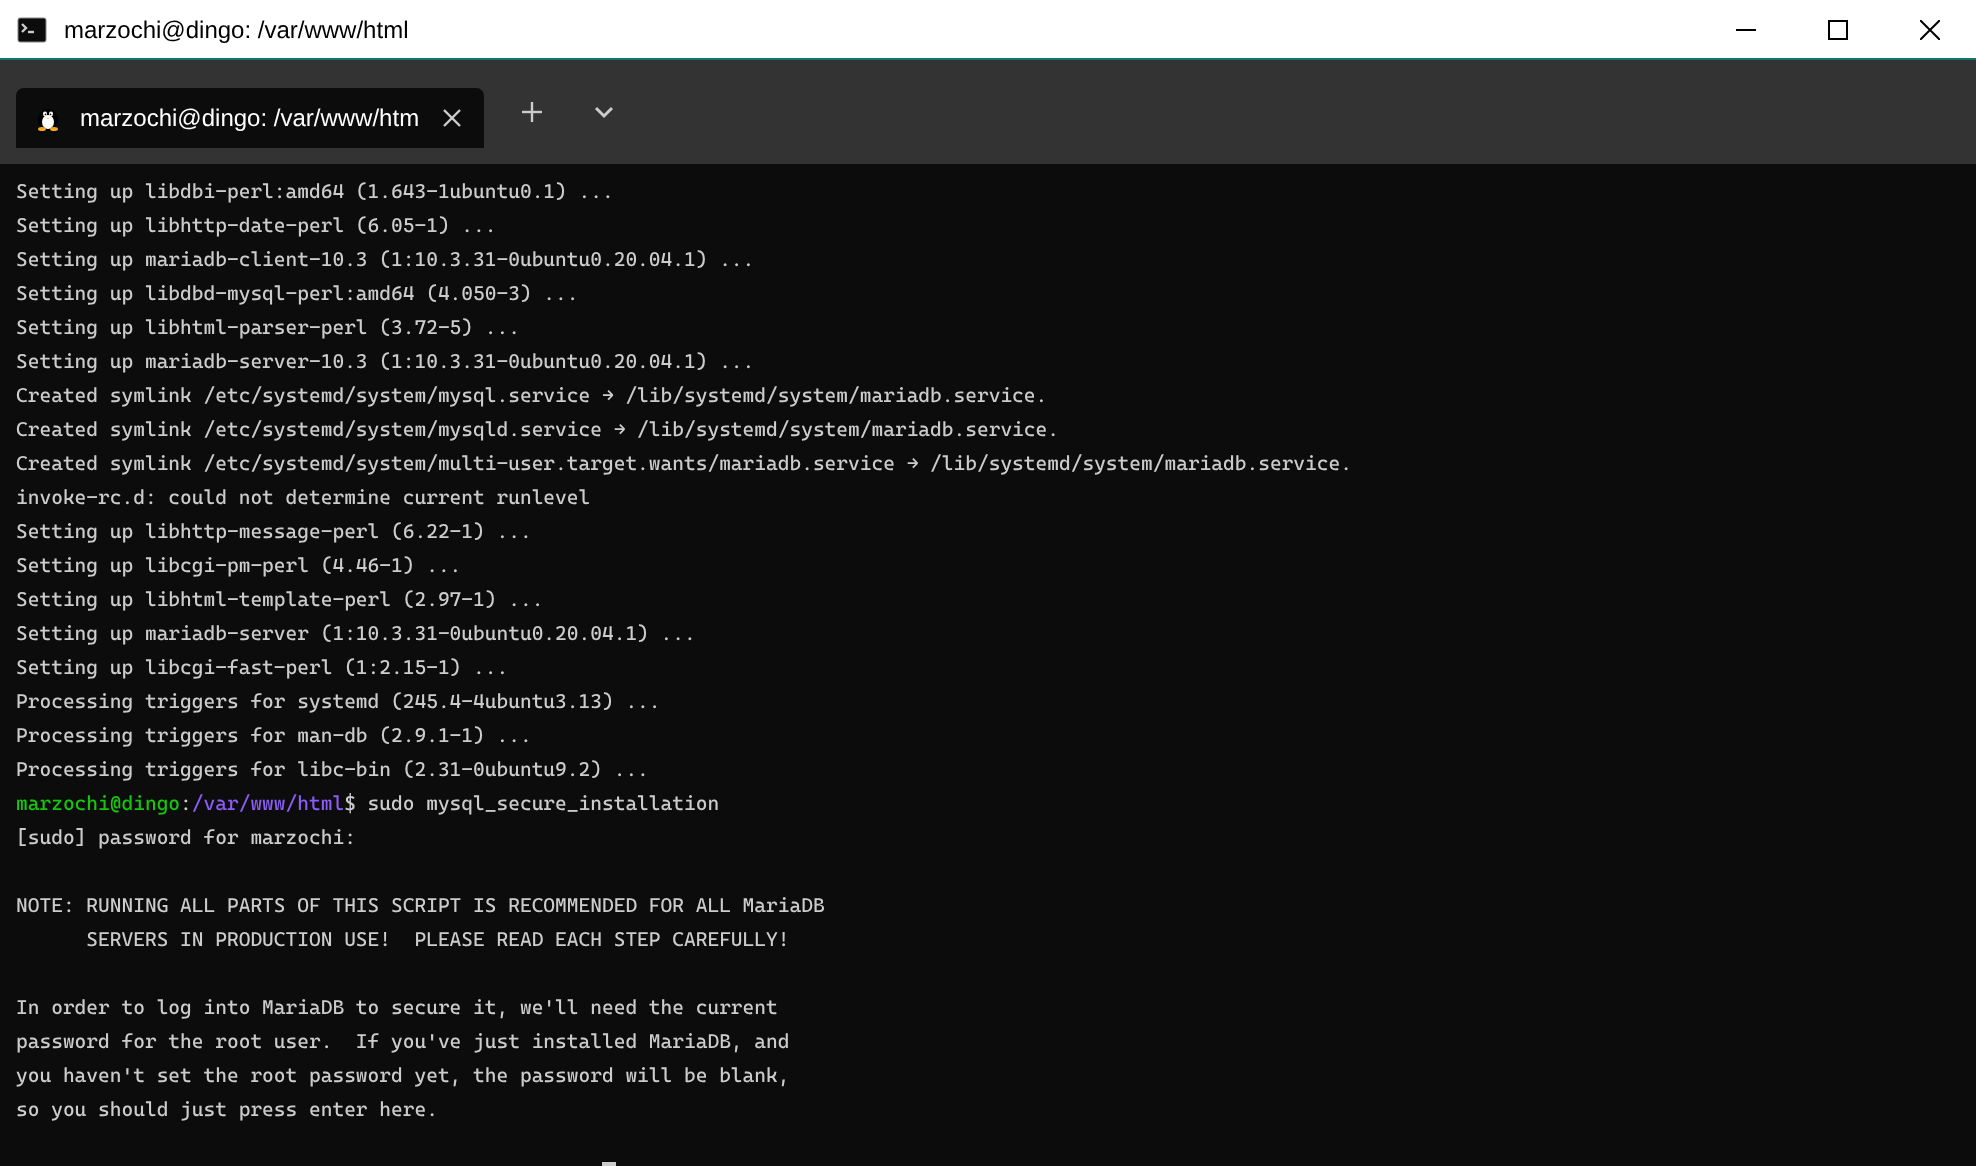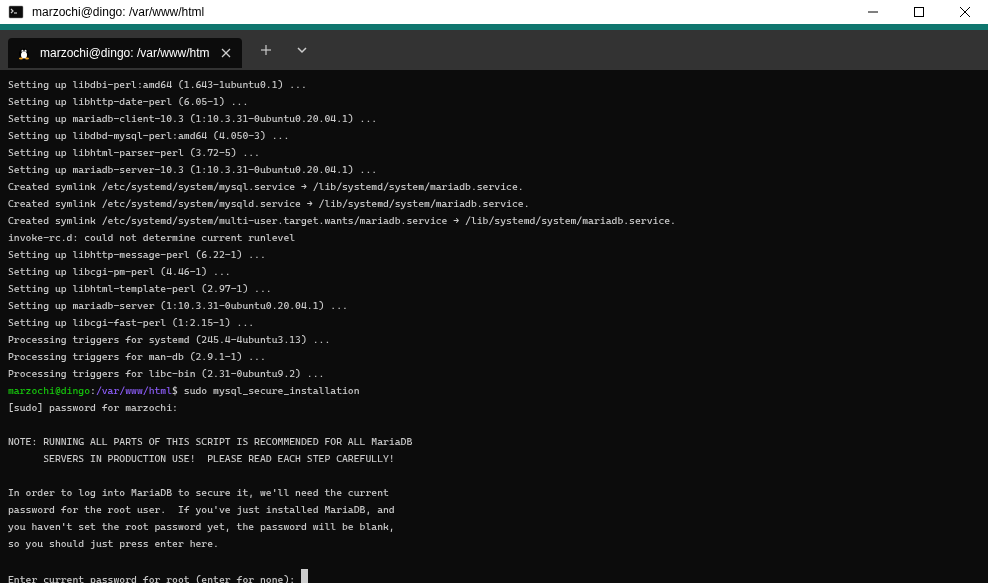--- a/index.html
+++ b/index.html
@@ -11,21 +11,21 @@
   overflow: hidden;
   display: flex;
   flex-direction: column;
 }
 .titlebar {
   height: 30px;
   background: #ffffff;
   display: flex;
   align-items: center;
   padding: 0 0 0 8px;
-  border-bottom: 6px solid #0f766e;
+  border-bottom: 1px solid #0f766e;
 }
 .titlebar-icon {
   width: 16px;
   height: 16px;
   margin-right: 8px;
 }
 .titlebar-title {
   flex: 1;
   font-size: 12px;
   color: #000;
@@ -39,21 +39,21 @@
   height: 100%;
   display: flex;
   align-items: center;
   justify-content: center;
   cursor: pointer;
 }
 .win-ctrl svg {
   stroke: #000;
 }
 .tab-bar {
-  height: 40px;
+  height: 52px;
   background: #333333;
   display: flex;
   align-items: center;
   padding: 0 8px;
 }
 .tab {
   display: flex;
   align-items: center;
   background: #0c0c0c;
   height: 30px;

